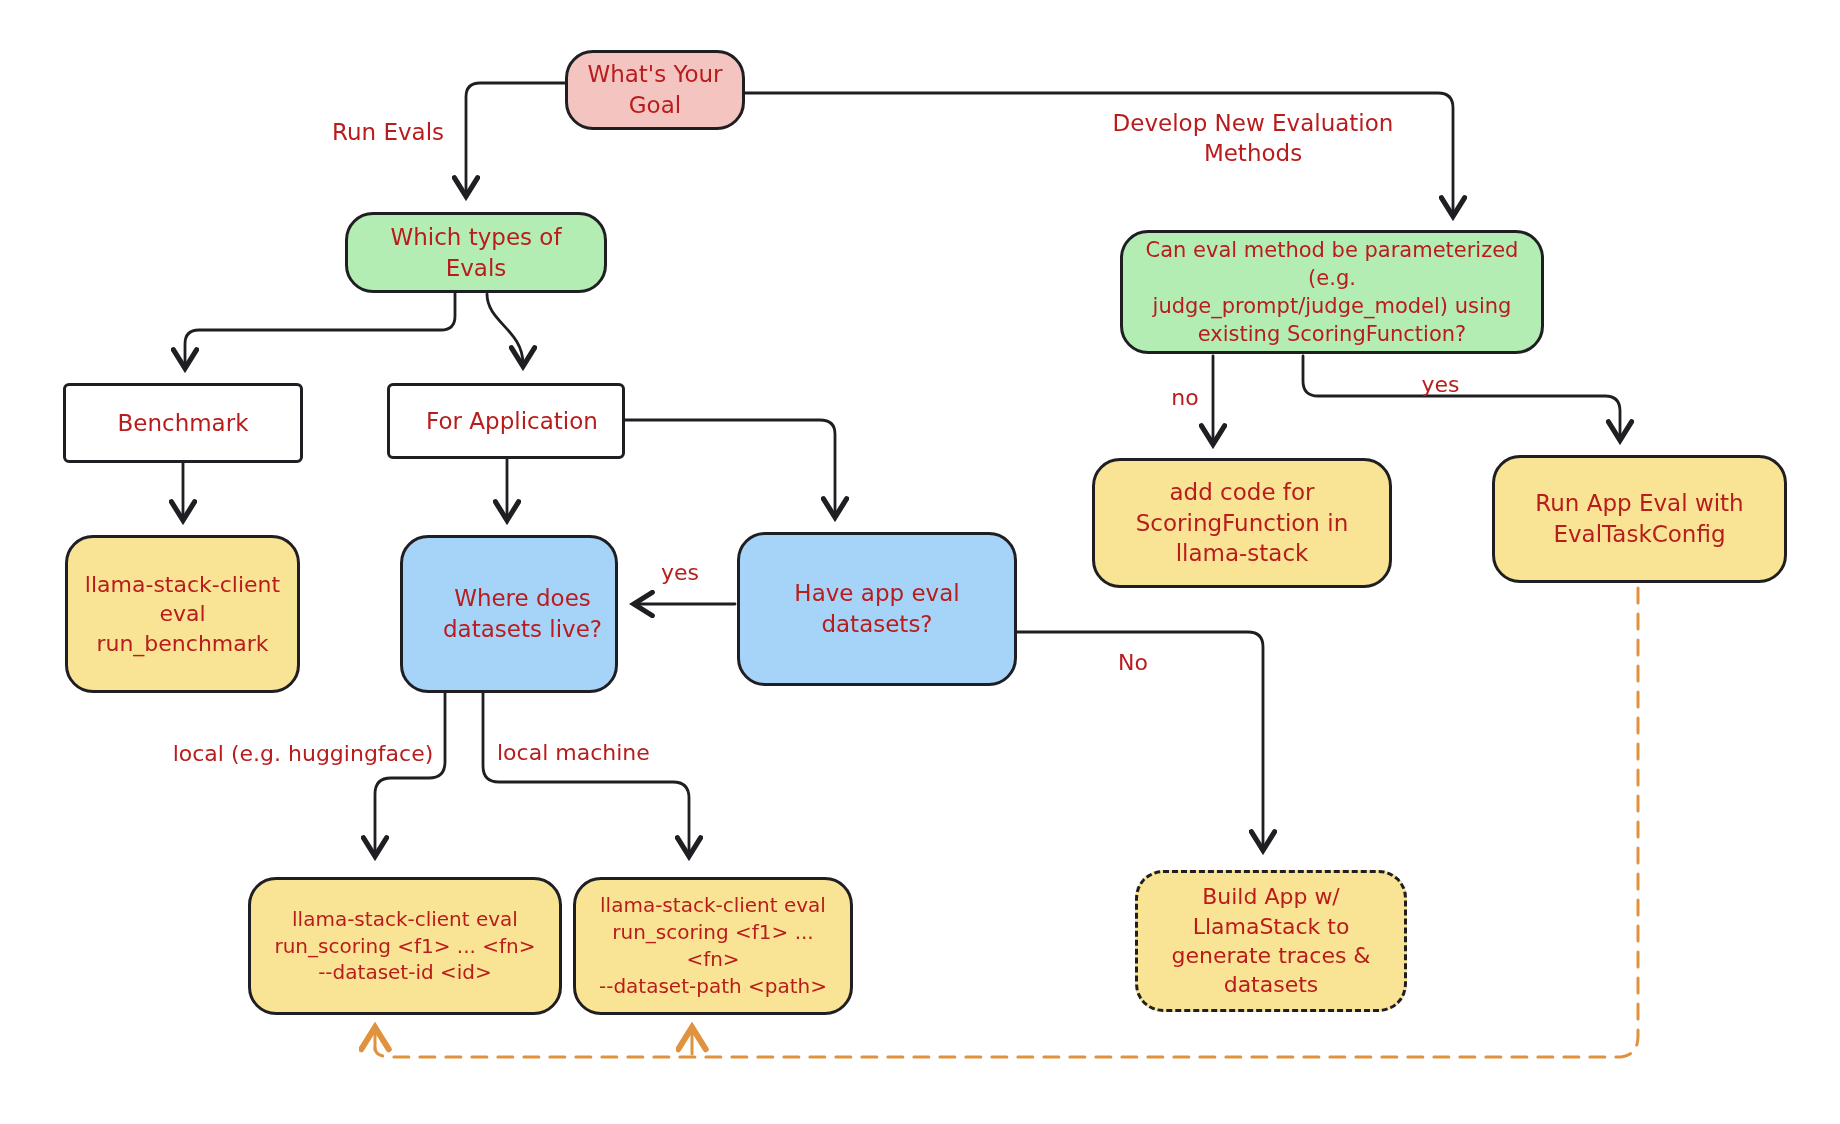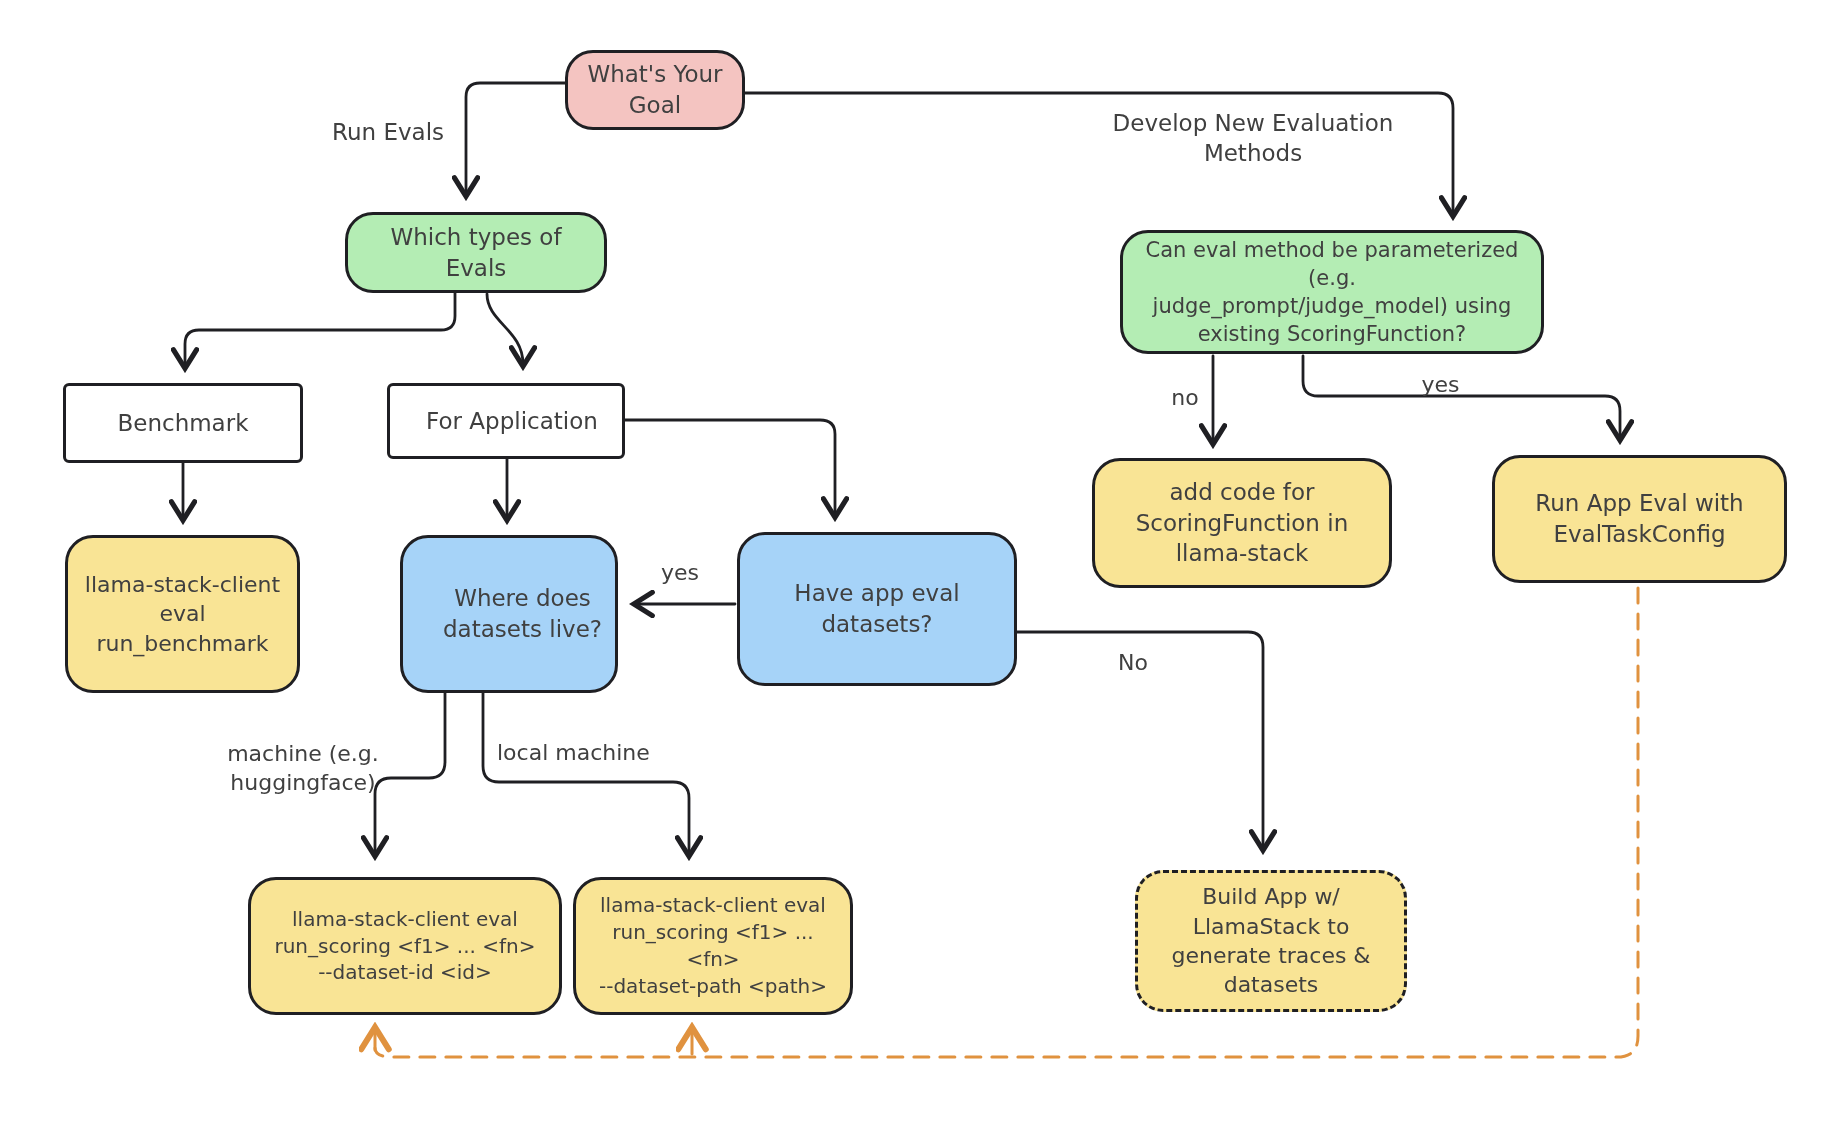--- a/index.html
+++ b/index.html
@@ -1,18 +1,18 @@
 <!DOCTYPE html>
 <html><head>
 <meta charset="utf-8">
 <style>
   html,body{margin:0;padding:0;background:#ffffff;}
   .stage{
     position:relative;width:1840px;height:1124px;background:#ffffff;
-    font-family:"DejaVu Sans","Liberation Sans",sans-serif;color:#404040;overflow:hidden;
+    font-family:"DejaVu Sans","Liberation Sans",sans-serif;color:#b91c1c;overflow:hidden;
   }
   .connectors{position:absolute;left:0;top:0;width:1840px;height:1124px;}
   .node{
     position:absolute;box-sizing:border-box;
     border:3px solid #1f1f23;border-radius:28px;
     display:flex;align-items:center;justify-content:center;
     text-align:center;white-space:pre-line;
     padding:6px 12px;line-height:1.34;font-size:23px;
   }
   .pink{background:#f4c4c1;}
@@ -113,17 +113,17 @@
 Methods</div>
 
   <div class="lbl small" style="left:655px;top:558px;width:50px;">yes</div>
 
   <div class="lbl small" style="left:1108px;top:648px;width:50px;">No</div>
 
   <div class="lbl small" style="left:1160px;top:383px;width:50px;">no</div>
 
   <div class="lbl small" style="left:1413px;top:370px;width:55px;">yes</div>
 
-  <div class="lbl small" style="left:168px;top:739px;width:270px;">machine (e.g. huggingface)</div>
+  <div class="lbl small" style="left:168px;top:739px;width:270px;">local (e.g. huggingface)</div>
 
   <div class="lbl small" style="left:497px;top:738px;width:160px;text-align:left;">local machine</div>
 
 </div>
 
 </body></html>

